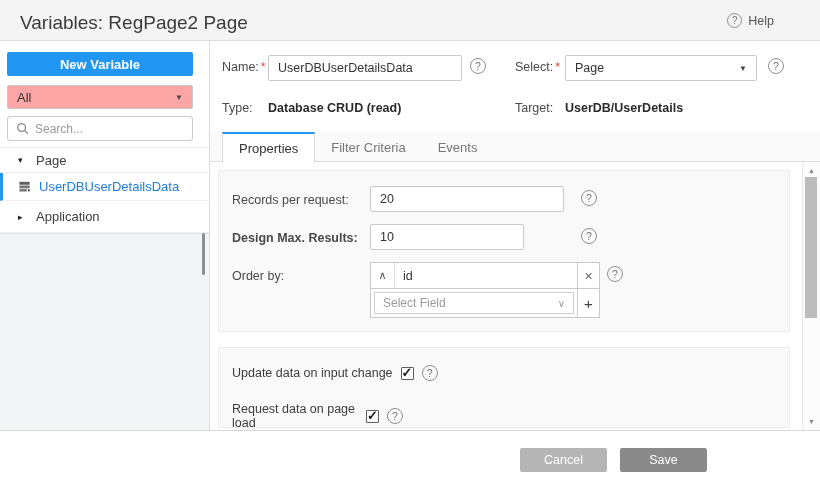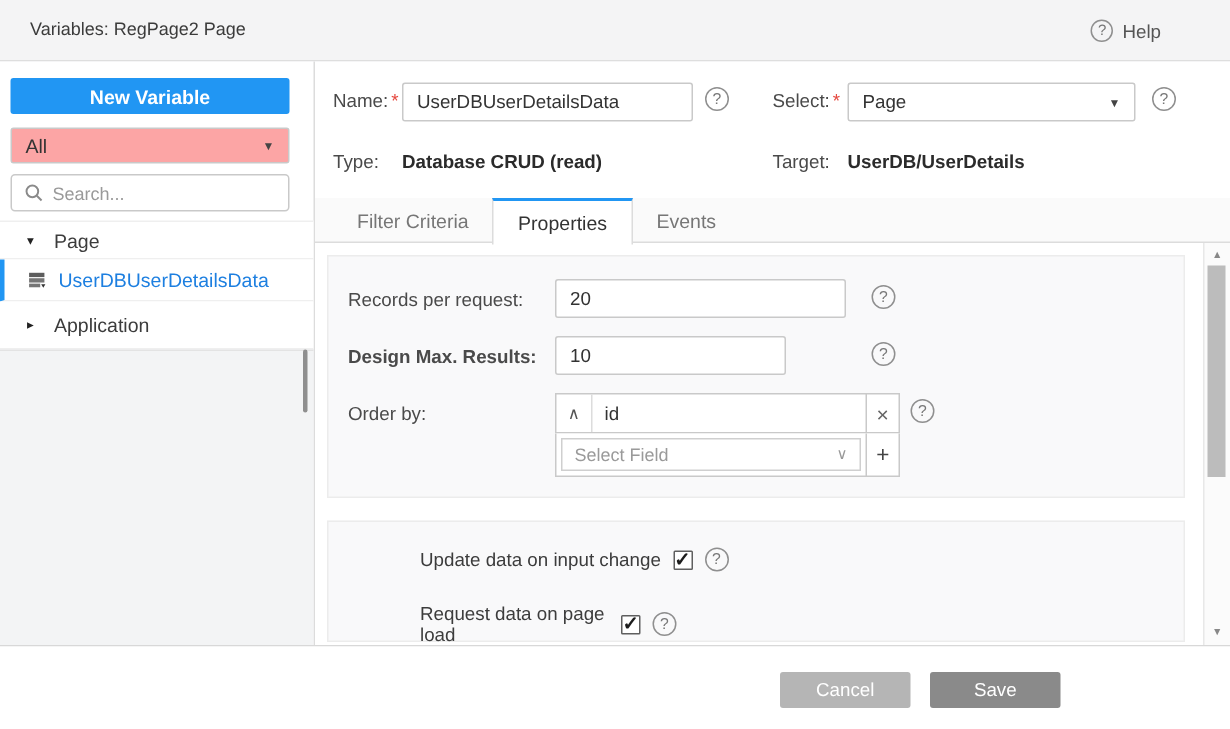--- a/index.html
+++ b/index.html
@@ -4,21 +4,21 @@
 <style>
   * { margin:0; padding:0; box-sizing:border-box; }
   html,body { background:#e9e9e9; }
   body { font-family:"Liberation Sans","DejaVu Sans",sans-serif; }
   .app { position:relative; width:820px; height:486px; background:#fff; overflow:hidden;
          color:#333; font-size:13px; }
 
   
   .header { position:absolute; left:0; top:0; width:100%; height:41px; background:#f4f4f5;
             border-bottom:1px solid #dedede; }
-  .header .title { position:absolute; left:20px; top:12px; font-size:12px; color:#3b3b3b; }
+  .header .title { position:absolute; left:20px; top:12px; font-size:19px; color:#3b3b3b; }
   .header .help { position:absolute; right:46px; top:13px; display:flex; align-items:center; gap:6px;
                   color:#555; font-size:12.5px; cursor:pointer; }
 
   .qicon { display:inline-flex; align-items:center; justify-content:center; width:16px; height:16px;
            border:1px solid #8f8f8f; border-radius:50%; color:#777; font-size:10.5px; line-height:1;
            background:transparent; flex:0 0 auto; }
   .qicon.sm { width:15px; height:15px; font-size:10px; }
 
   
   .sidebar { position:absolute; left:0; top:41px; width:210px; height:389px; background:#fff;
@@ -79,21 +79,21 @@
   .ob-field { padding-left:8px; font-size:12.5px; color:#333; }
   .ob-x { border:1px solid #c9c9c9; border-left:none; background:#fff; height:27px; display:flex;
              align-items:center; justify-content:center; font-size:14px; color:#666; cursor:pointer; }
   .ob-selwrap { border:1px solid #c9c9c9; border-top:none; background:#fff; height:29px; padding:3px; }
   .ob-select { height:100%; border:1px solid #cfcfcf; display:flex; align-items:center; padding:0 8px;
              font-size:12px; color:#9a9a9a; cursor:pointer; }
   .ob-select .chev { margin-left:auto; font-size:10px; color:#999; }
   .ob-plus { border:1px solid #c9c9c9; border-top:none; border-left:none; background:#fff; height:29px;
              display:flex; align-items:center; justify-content:center; font-size:15px; color:#444; cursor:pointer; }
 
-  .cbrow { position:absolute; left:13px; display:flex; align-items:center; gap:8px;margin-left:48px; }
+  .cbrow { position:absolute; left:13px; display:flex; align-items:center; gap:8px; }
   .cbrow .cblabel { font-size:12.5px; color:#3c3c3c; }
   .cbrow input[type=checkbox] { appearance:none; -webkit-appearance:none; width:13px; height:13px;
              border:1.5px solid #5f5f5f; border-radius:1px; background:#fff; position:relative; cursor:pointer; }
   .cbrow input[type=checkbox]:checked::after { content:"\2713"; position:absolute; left:0px; top:-3px;
              font-size:13px; font-weight:bold; color:#1c1c1c; }
 
   .vscroll { position:absolute; right:0; top:0; bottom:0; width:18px; background:#fbfbfb;
              border-left:1px solid #e8e8e8; }
   .vscroll .arrow { position:absolute; left:0; right:0; text-align:center; font-size:7px; color:#888;
              cursor:pointer; }
@@ -182,22 +182,22 @@
       <span class="caret">▼</span>
     </div>
     <span class="qicon" style="left:558px; top:17px; position:absolute;">?</span>
 
     <div class="flabel" style="left:12px; top:60px;">Type:</div>
     <div class="sval" style="left:58px; top:60px;">Database CRUD (read)</div>
     <div class="flabel" style="left:305px; top:60px;">Target:</div>
     <div class="sval" style="left:355px; top:60px;">UserDB/UserDetails</div>
 
     <div class="tabbar">
+      <div class="tab active">Properties</div>
       <div class="tab">Filter Criteria</div>
-      <div class="tab active">Properties</div>
       <div class="tab">Events</div>
     </div>
 
     <div class="content">
 
       <div class="panel panel1">
         <div class="flabel" style="left:13px; top:22px;">Records per request:</div>
         <input class="tinput" style="left: 151px; top: 15px; width: 194px;" value="20">
         <span class="qicon" style="position:absolute; left:362px; top:19px;">?</span>
 

